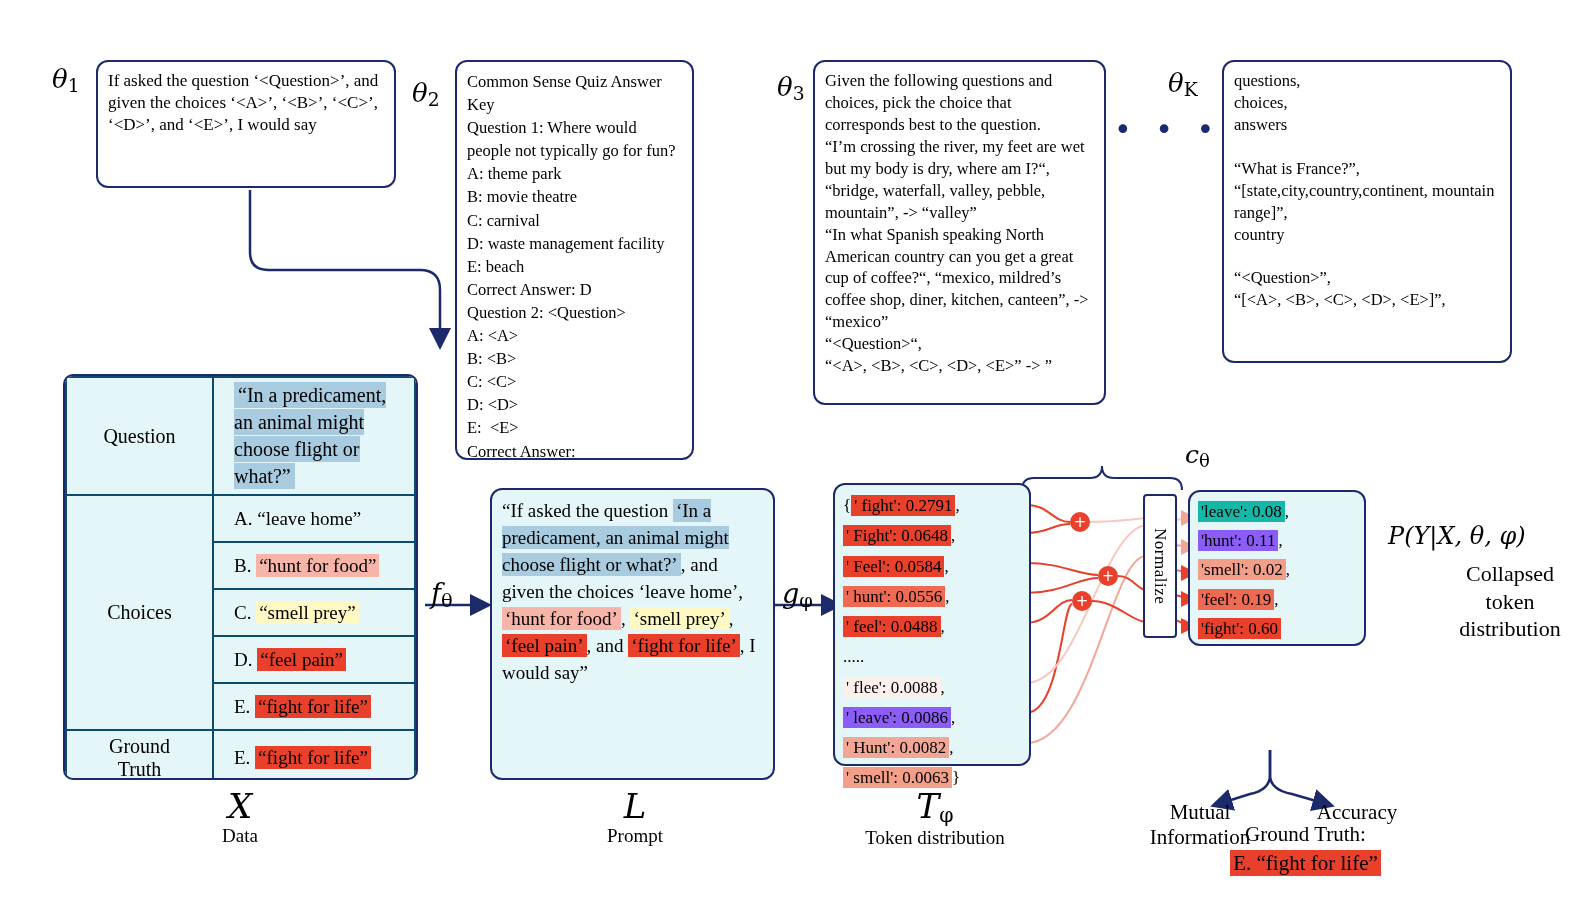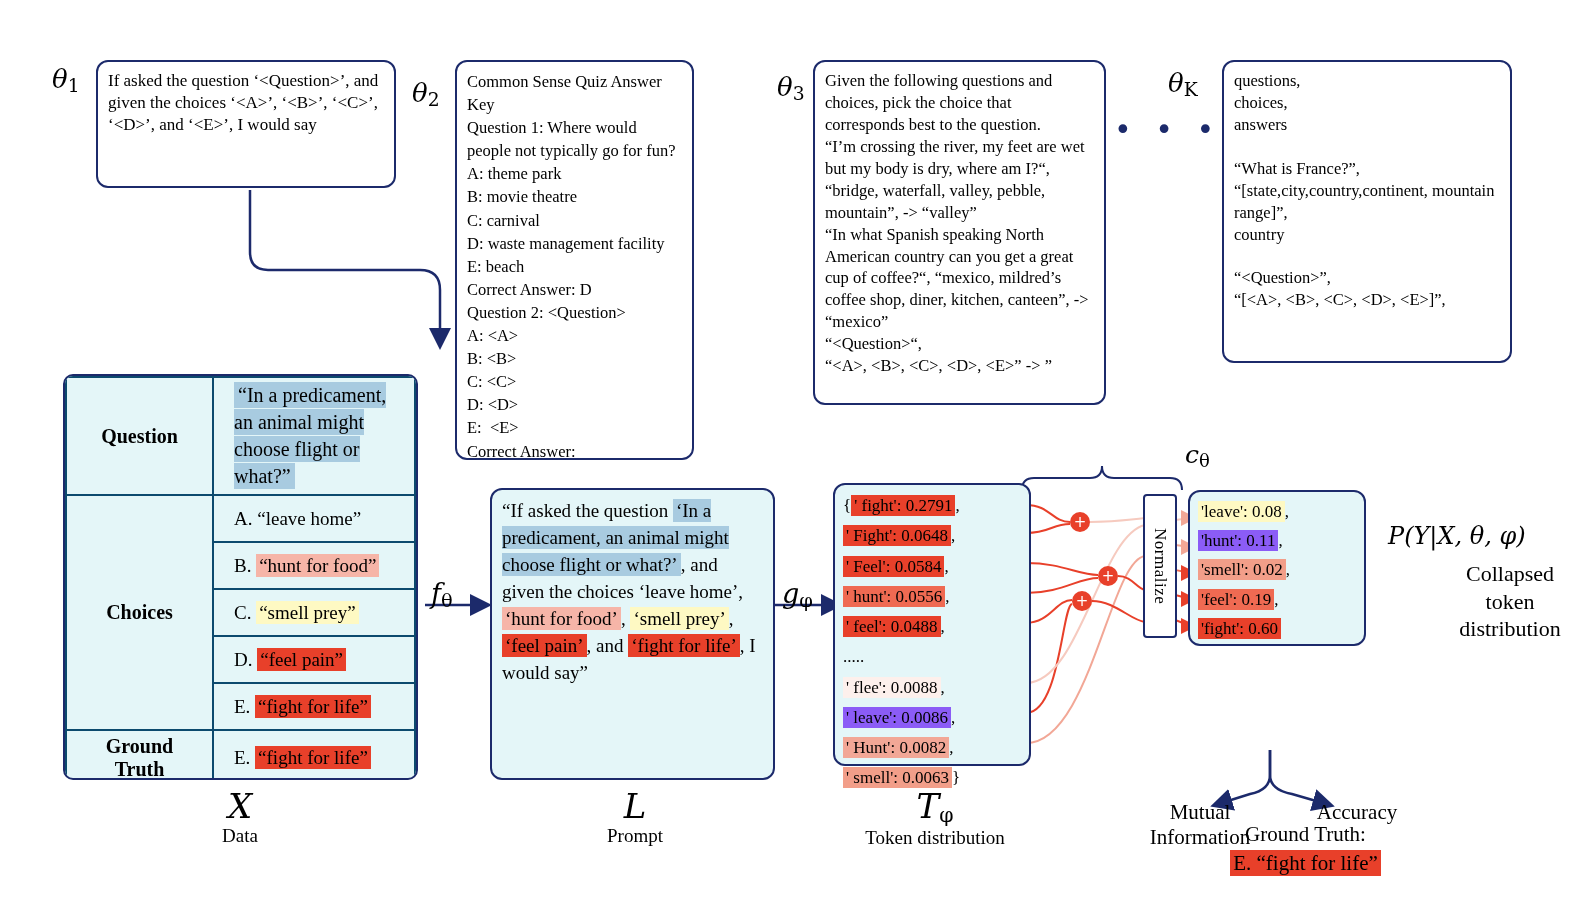--- a/index.html
+++ b/index.html
@@ -21,37 +21,37 @@
   .sub{font-style:normal;font-size:0.72em;vertical-align:-0.22em;}
   .caption{position:absolute;text-align:center;font-size:19px;}
   .caption .big{font-family:"DejaVu Serif",serif;font-style:italic;font-size:34px;display:block;line-height:1.1;}
   svg.arrows{position:absolute;left:0;top:0;width:1582px;height:900px;pointer-events:none;}
 
   
   #data-table{position:absolute;left:63px;top:374px;width:355px;height:406px;
     border:2.5px solid #1c2a6b;border-radius:10px;background:#e4f6f8;box-sizing:border-box;overflow:hidden;}
   #data-table table{border-collapse:collapse;width:100%;height:100%;font-size:19px;}
   #data-table td{border:2px solid #0c4a6e;padding:4px 20px;vertical-align:middle;}
-  #data-table td.rowhead{width:105px;font-weight:bold;text-align:center;font-size:20px;}
+  #data-table td.rowhead{width:105px;font-weight:normal;text-align:center;font-size:20px;}
   .cellq{background:#a8cbe0;padding:2px 4px;display:inline;}
   .hl-red{background:#e8402a;padding:1px 3px;}
   .hl-pink{background:#f6b5a8;padding:1px 3px;}
   .hl-pink2{background:#fef9c3;padding:1px 3px;}
   .hl-blue{background:#a8cbe0;padding:1px 3px;}
   .choice-row td{height:37px;}
 
   
   .tokline{display:block;white-space:nowrap;}
   .tk{padding:1px 3px;}
   .k0{background:#e8402a;}
   .k1{background:#ef6a52;}
   .k3{background:#f29e89;}
   .k4{background:#f2a796;}
   .k5{background:#8b5cf6;}
-  .k6{background:#fef9c3;font-family:Liberation Serif, serif;}
+  .k6{background:#14b8a6;font-family:Liberation Serif, serif;}
   .k8{background:#fdf0ec;}
 
   .normbox{position:absolute;border:2.5px solid #1c2a6b;border-radius:4px;background:#fff;
     display:flex;align-items:center;justify-content:center;}
   .normbox span{writing-mode:vertical-rl;font-size:17px;letter-spacing:0.5px;}
 
   .plus{position:absolute;width:20px;height:20px;border-radius:50%;background:#e8402a;color:#fff;
     font-size:15px;line-height:20px;text-align:center;font-family:"DejaVu Sans",sans-serif;}
   .dots{position:absolute;font-size:30px;letter-spacing:7px;color:#1c2a6b;font-family:"DejaVu Sans",sans-serif;}
   .gt-final{position:absolute;text-align:center;font-size:20px;}

